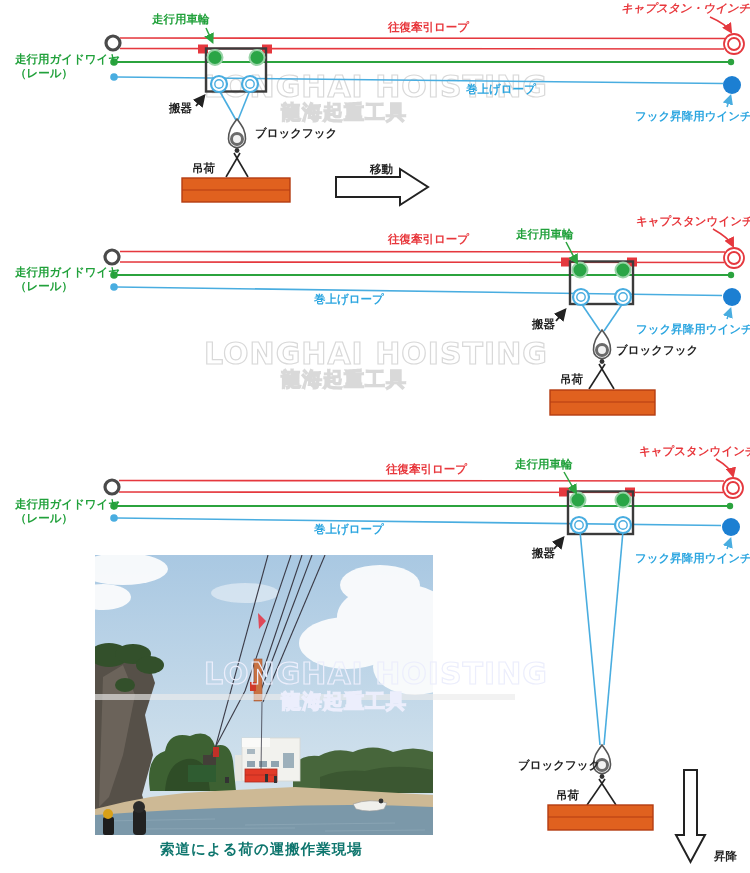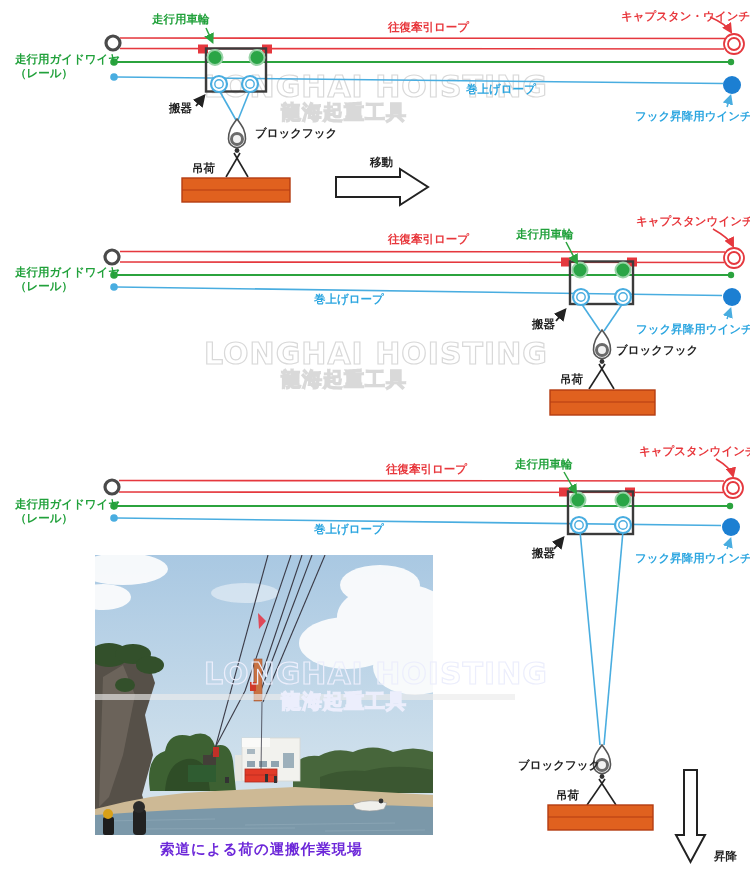--- a/index.html
+++ b/index.html
@@ -10,21 +10,21 @@
   .lbl-green{color:#21a13b;}
   .lbl-blue{color:#2ca6e0;}
   .lbl-black{color:#222;}
   .wm{position:absolute;font-weight:bold;color:transparent;
       -webkit-text-stroke:1.2px #d9d9d9;letter-spacing:1px;white-space:nowrap;z-index:3;}
   .wm-latin{font-size:30px;}
   .wm-cjk{font-size:20px;}
   .wm-streak{position:absolute;background:rgba(235,235,235,0.65);z-index:2;}
   .photo{position:absolute;left:95px;top:555px;width:338px;height:280px;z-index:1;}
   .caption{position:absolute;left:160px;top:840px;font-size:14.5px;font-weight:600;
-           color:#6d28d9;letter-spacing:1px;z-index:5;}
+           color:#0f766e;letter-spacing:1px;z-index:5;}
   svg.diagram{position:absolute;left:0;top:0;z-index:4;}
   .labels-layer{position:absolute;left:0;top:0;width:100%;height:100%;z-index:5;}
 </style>
 </head>
 <body>
 
 <div class="page">
 
   <div class="photo">
     <svg width="338" height="280" viewBox="0 0 338 280">
@@ -282,29 +282,29 @@
       <path d="M727,549 L730.5,539" stroke="#49ade0" stroke-width="1.5" fill="none" marker-end="url(#mBlue)"></path>
 
       <polygon points="684,770 697,770 697,835 705,835 690.5,862 676,835 684,835" fill="#fff" stroke="#222" stroke-width="2"></polygon>
     </g>
   </svg>
 
   <div class="labels-layer">
 
     <div class="label lbl-green" style="left:152px;top:13px;">走行用車輪</div>
     <div class="label lbl-red" style="left:388px;top:21px;">往復牽引ロープ</div>
-    <div class="label lbl-red" style="left:621px;top:10px;">キャプスタン・ウインチ</div>
+    <div class="label lbl-red" style="left:621px;top:2px;font-style:italic;">キャプスタン・ウインチ</div>
     <div class="label lbl-green" style="left:15px;top:53px;">走行用ガイドワイヤ</div>
     <div class="label lbl-green" style="left:15px;top:67px;">（レール）</div>
     <div class="label lbl-blue" style="left:466px;top:83px;">巻上げロープ</div>
     <div class="label lbl-blue" style="left:635px;top:110px;">フック昇降用ウインチ</div>
     <div class="label lbl-black" style="left:169px;top:102px;">搬器</div>
     <div class="label lbl-black" style="left:255px;top:127px;">ブロックフック</div>
     <div class="label lbl-black" style="left:192px;top:162px;">吊荷</div>
-    <div class="label lbl-black" style="left:370px;top:156px;">移動</div>
+    <div class="label lbl-black" style="left:370px;top:163px;">移動</div>
 
     <div class="label lbl-red" style="left:388px;top:233px;">往復牽引ロープ</div>
     <div class="label lbl-green" style="left:516px;top:228px;">走行用車輪</div>
     <div class="label lbl-red" style="left:636px;top:215px;">キャプスタンウインチ</div>
     <div class="label lbl-green" style="left:15px;top:266px;">走行用ガイドワイヤ</div>
     <div class="label lbl-green" style="left:15px;top:280px;">（レール）</div>
     <div class="label lbl-blue" style="left:314px;top:293px;">巻上げロープ</div>
     <div class="label lbl-black" style="left:532px;top:318px;">搬器</div>
     <div class="label lbl-blue" style="left:636px;top:323px;">フック昇降用ウインチ</div>
     <div class="label lbl-black" style="left:616px;top:344px;">ブロックフック</div>

